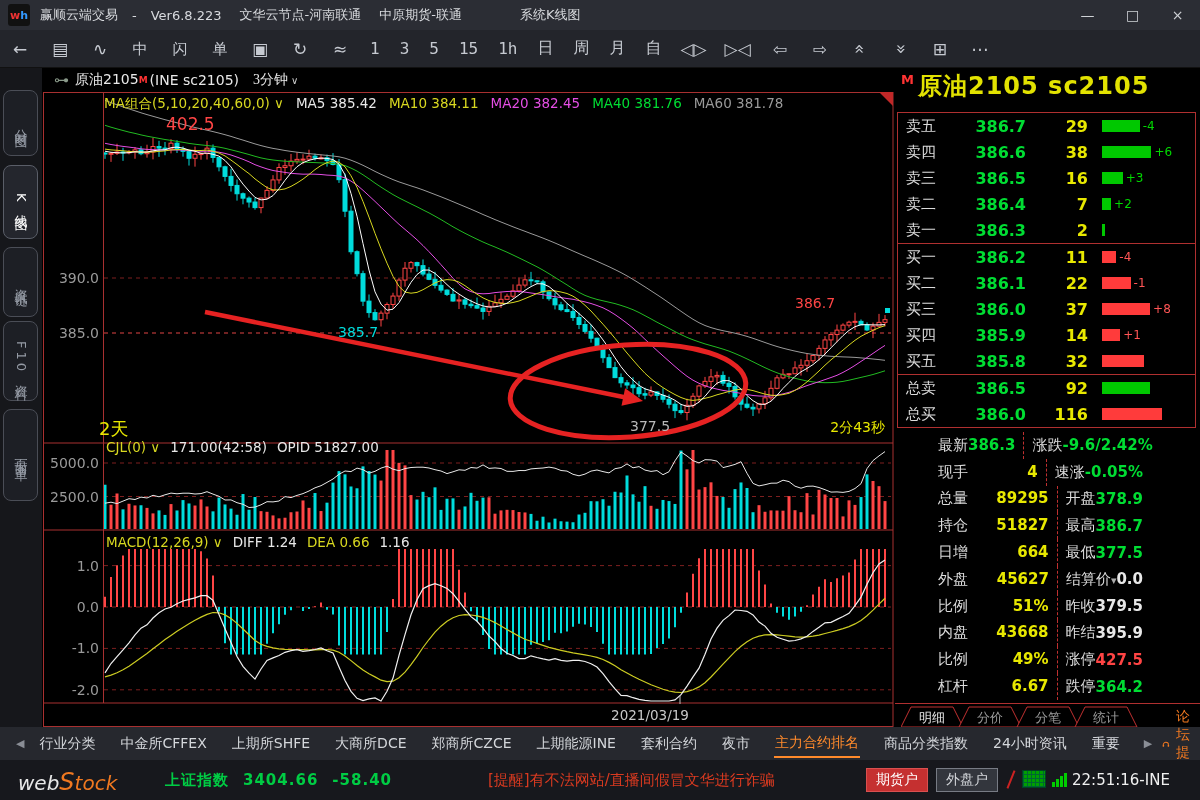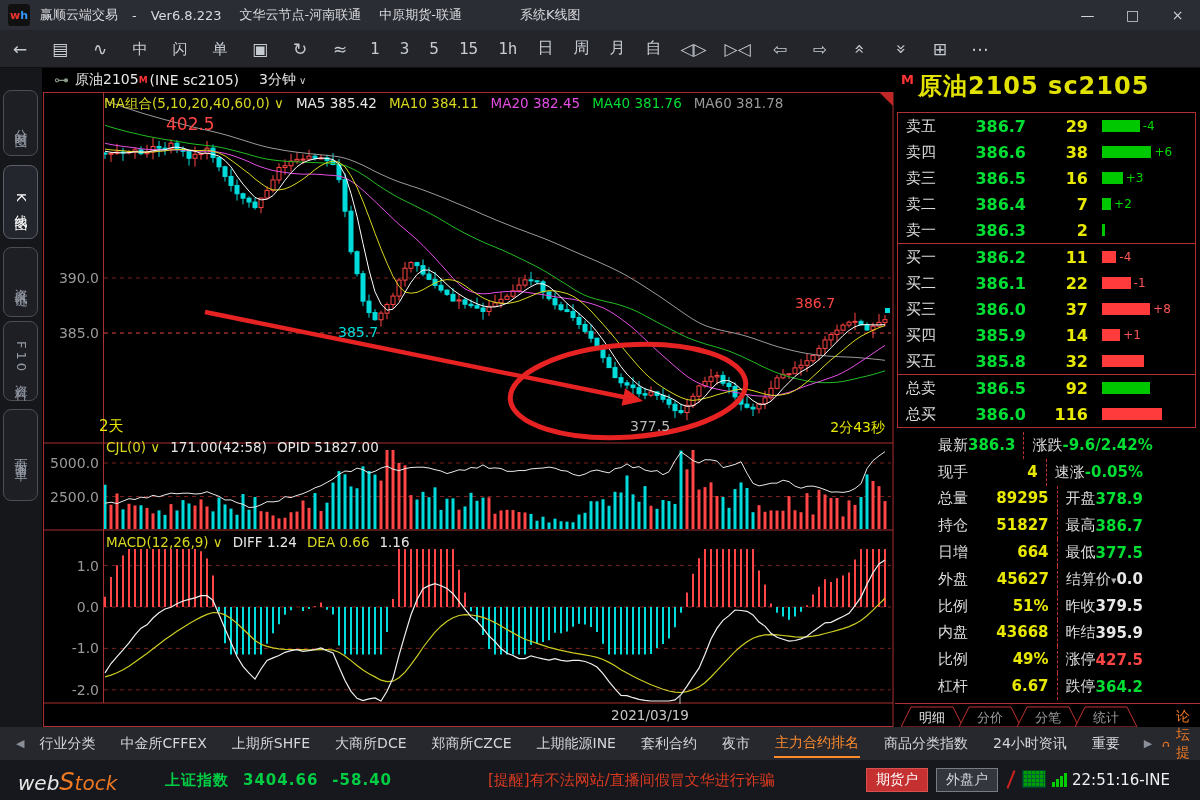--- a/index.html
+++ b/index.html
@@ -27,36 +27,36 @@
 .side-tab{position:absolute;left:3px;width:35px;border:1px solid #4a4d56;border-radius:8px;
   background:#1d1f25;color:#959ba5;writing-mode:vertical-rl;letter-spacing:3px;
   font-size:13px;display:flex;align-items:center;justify-content:center;}
 .side-tab.active{color:#ffffff;background:#24262d;border-color:#5a5e68;}
 
 #chart-region{position:absolute;left:42px;top:68px;width:853px;height:659px;background:#000;}
 #chart-hdr{position:absolute;left:0;top:0;width:100%;height:24px;display:flex;align-items:center;
   color:#e8e8e8;font-size:14px;z-index:3;}
 #chart-hdr .link{color:#8a9a8a;margin:0 6px 0 12px;font-size:15px;}
 #chart-hdr .sup{color:#ff3333;font-size:9px;font-weight:bold;vertical-align:top;margin-right:2px;}
-#chart-hdr .per{margin-left:20px;}
+#chart-hdr .per{margin-left:14px;font-family:Liberation Serif, serif;}
 #chart-hdr .caret{font-size:10px;margin-left:3px;color:#cccccc;}
 #chart-svg-holder{position:absolute;left:0;top:0;z-index:1;}
 .flt{position:absolute;z-index:2;font-size:13.5px;white-space:nowrap;}
 #ma-info{left:62px;top:27px;}
 #ma-info span{margin-right:12px;}
 #vol-hdr{left:64px;top:371px;}
 #vol-hdr span,#macd-hdr span{margin-right:10px;}
 #macd-hdr{left:64px;top:466px;}
 .axis-lbl{position:absolute;left:0;width:57px;text-align:right;font-size:14px;color:#9a9a9a;z-index:2;}
 .y{color:#d8d820;margin-top:20px;}.w{color:#e8e8e8;}.g{color:#00dd33;}.mg{color:#e44ee4;}.gy{color:#9a9a9a;}
 .lbl-high{left:124px;top:46px;color:#ff4545;font-size:17px;}
 .lbl-swing{left:296px;top:256px;color:#00dcdc;font-size:14px;}
 .lbl-low{left:588px;top:350px;color:#b8b8b8;font-size:14px;}
 .lbl-last{left:753px;top:227px;color:#ff4545;font-size:14px;}
-.lbl-span{left:57px;top:349px;color:#e8e800;font-size:15px;}
+.lbl-span{left:57px;top:349px;color:#e8e800;font-size:18px;}
 .lbl-count{right:10px;top:351px;color:#e8e800;font-size:14px;}
 .lbl-date{left:553px;top:639px;width:110px;text-align:center;color:#c8c8c8;font-size:13.5px;}
 
 #quote-panel{position:absolute;left:895px;top:68px;width:305px;height:659px;background:#000;}
 #qp-title{position:absolute;left:4px;top:2px;height:40px;display:flex;align-items:flex-start;}
 #qp-badge{color:#ff3333;font-size:13px;font-weight:bold;margin:2px 4px 0 2px;}
 #qp-name{color:#e2e200;font-size:24px;font-weight:bold;letter-spacing:1px;}
 #book-box{position:absolute;left:2px;top:44px;width:299px;border:1px solid #b03030;}
 .qrow{display:grid;grid-template-columns:48px 72px 62px 1fr;height:26px;align-items:center;padding-left:8px;}
 .qrow .lb{color:#dcdcdc;font-size:15px;}

